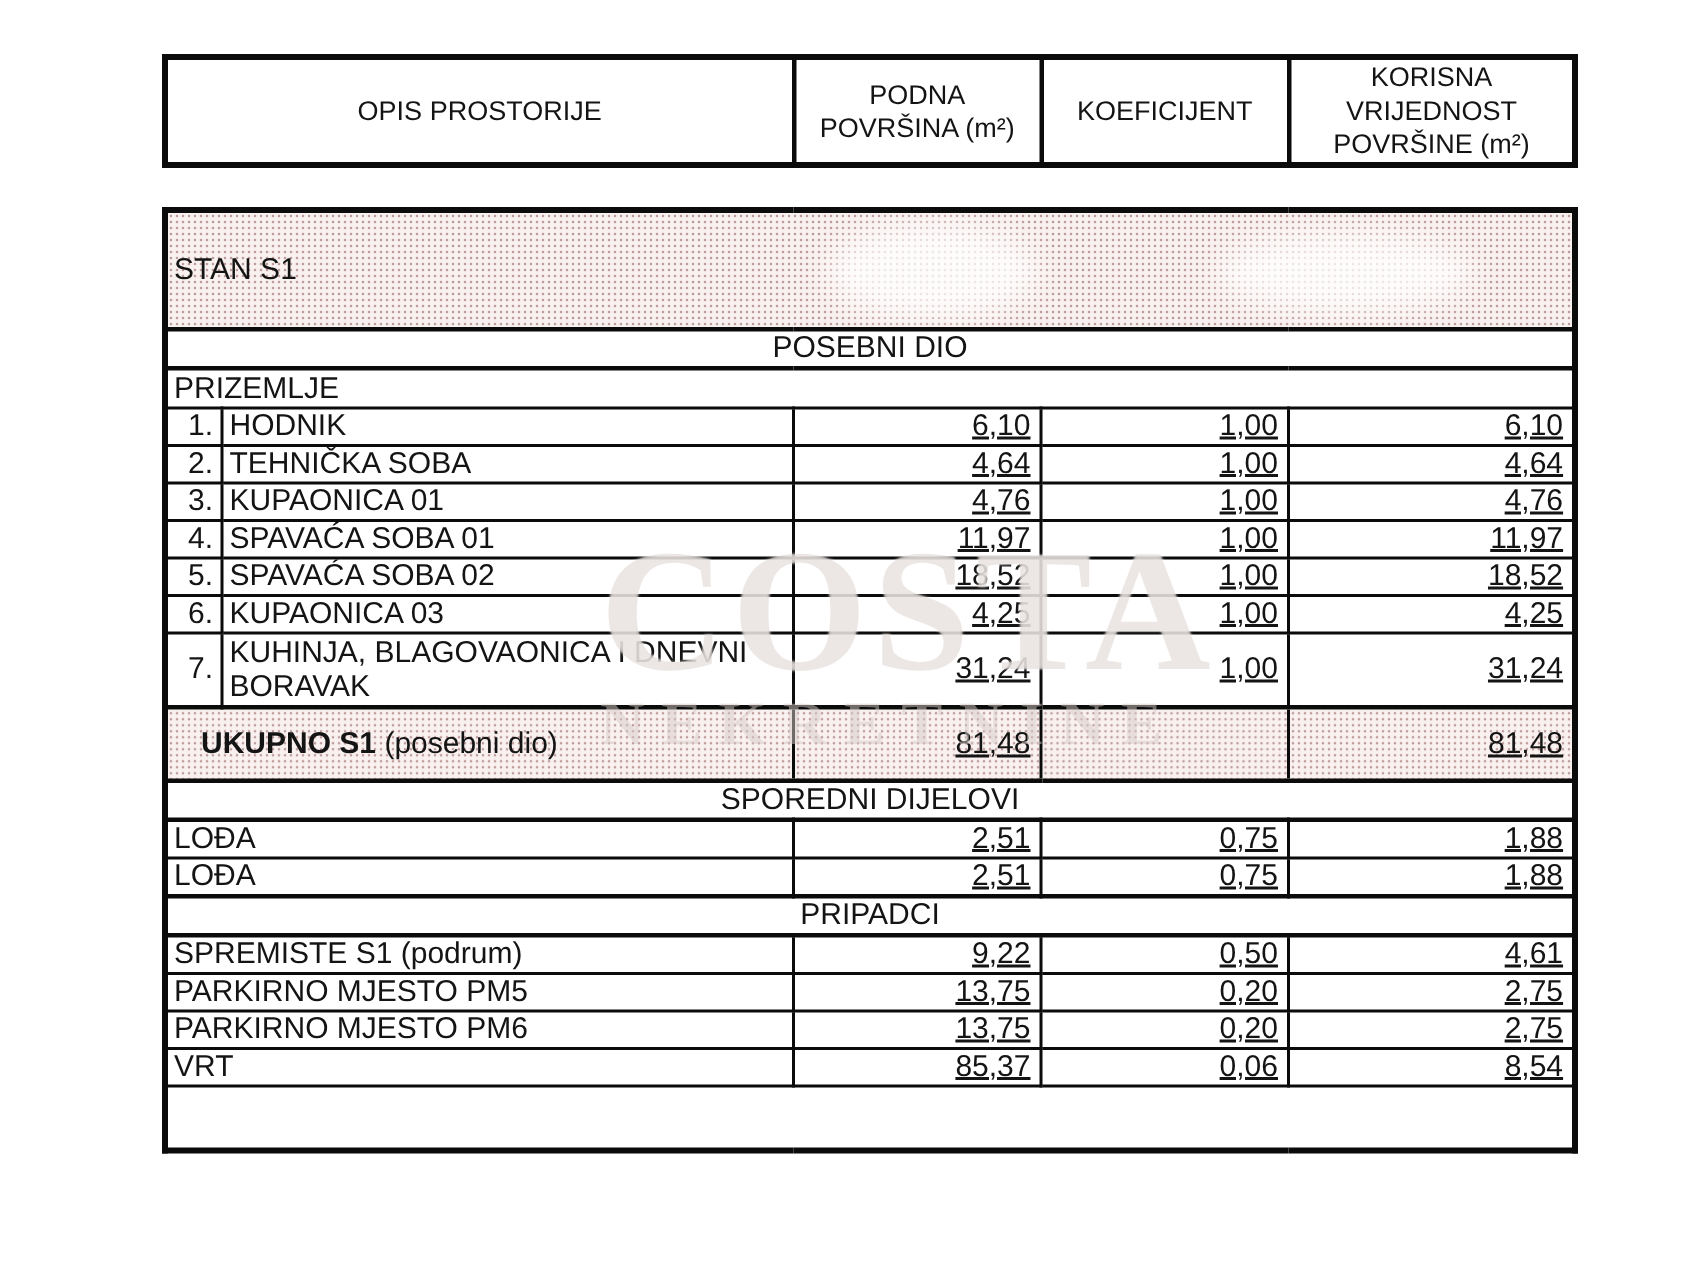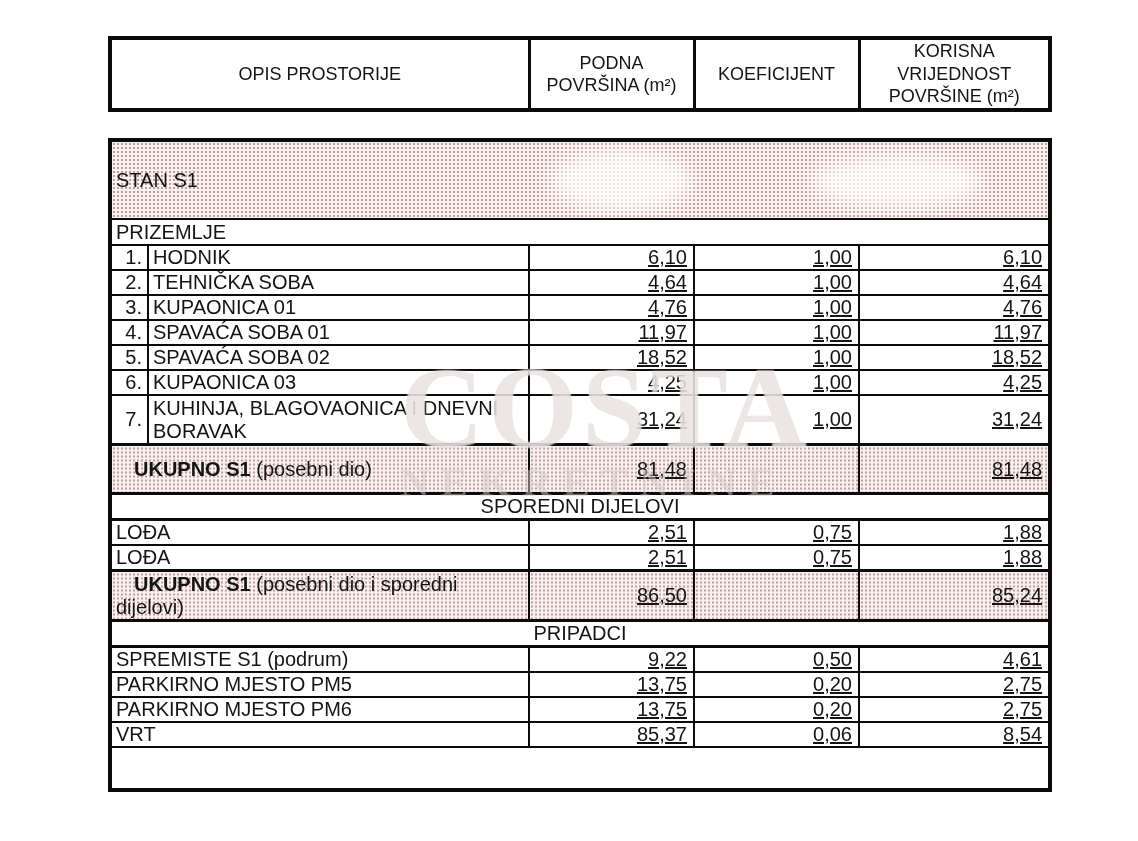--- a/index.html
+++ b/index.html
@@ -97,20 +97,23 @@
 
   <tbody>
       <tr>
     <td colspan="5" class="pink stan-cell">
       <span>STAN S1</span>
       <span class="ghost g1"></span>
       <span class="ghost g2"></span>
     </td>
   </tr>
 
+  <tr class="section-row">
+    <td colspan="5" style="height:22px">POSEBNI DIO</td>
+  </tr>
   <tr>
     <td colspan="5" style="height:24px">PRIZEMLJE</td>
   </tr>
 
   <tr>
     <td class="num" style="height:23px">1.</td>
     <td>HODNIK</td>
     <td class="amount">6,10</td>
     <td class="amount">1,00</td>
     <td class="amount">6,10</td>
@@ -175,28 +178,20 @@
     <td class="amount">2,51</td>
     <td class="amount">0,75</td>
     <td class="amount">1,88</td>
   </tr>
   <tr>
     <td colspan="2" style="height:23px">LOĐA</td>
     <td class="amount">2,51</td>
     <td class="amount">0,75</td>
     <td class="amount">1,88</td>
   </tr>
-  <tr class="total-row">
-    <td colspan="2" class="pink" style="height:47px">
-      <div class="total-label"><span class="semi">UKUPNO S1</span><span> (posebni dio i sporedni dijelovi)</span></div>
-    </td>
-    <td class="pink amount">86,50</td>
-    <td class="pink amount"></td>
-    <td class="pink amount">85,24</td>
-  </tr>
 
   <tr class="section-row">
     <td colspan="5" style="height:22px">PRIPADCI</td>
   </tr>
   <tr>
     <td colspan="2" style="height:23px">SPREMISTE S1 (podrum)</td>
     <td class="amount">9,22</td>
     <td class="amount">0,50</td>
     <td class="amount">4,61</td>
   </tr>

